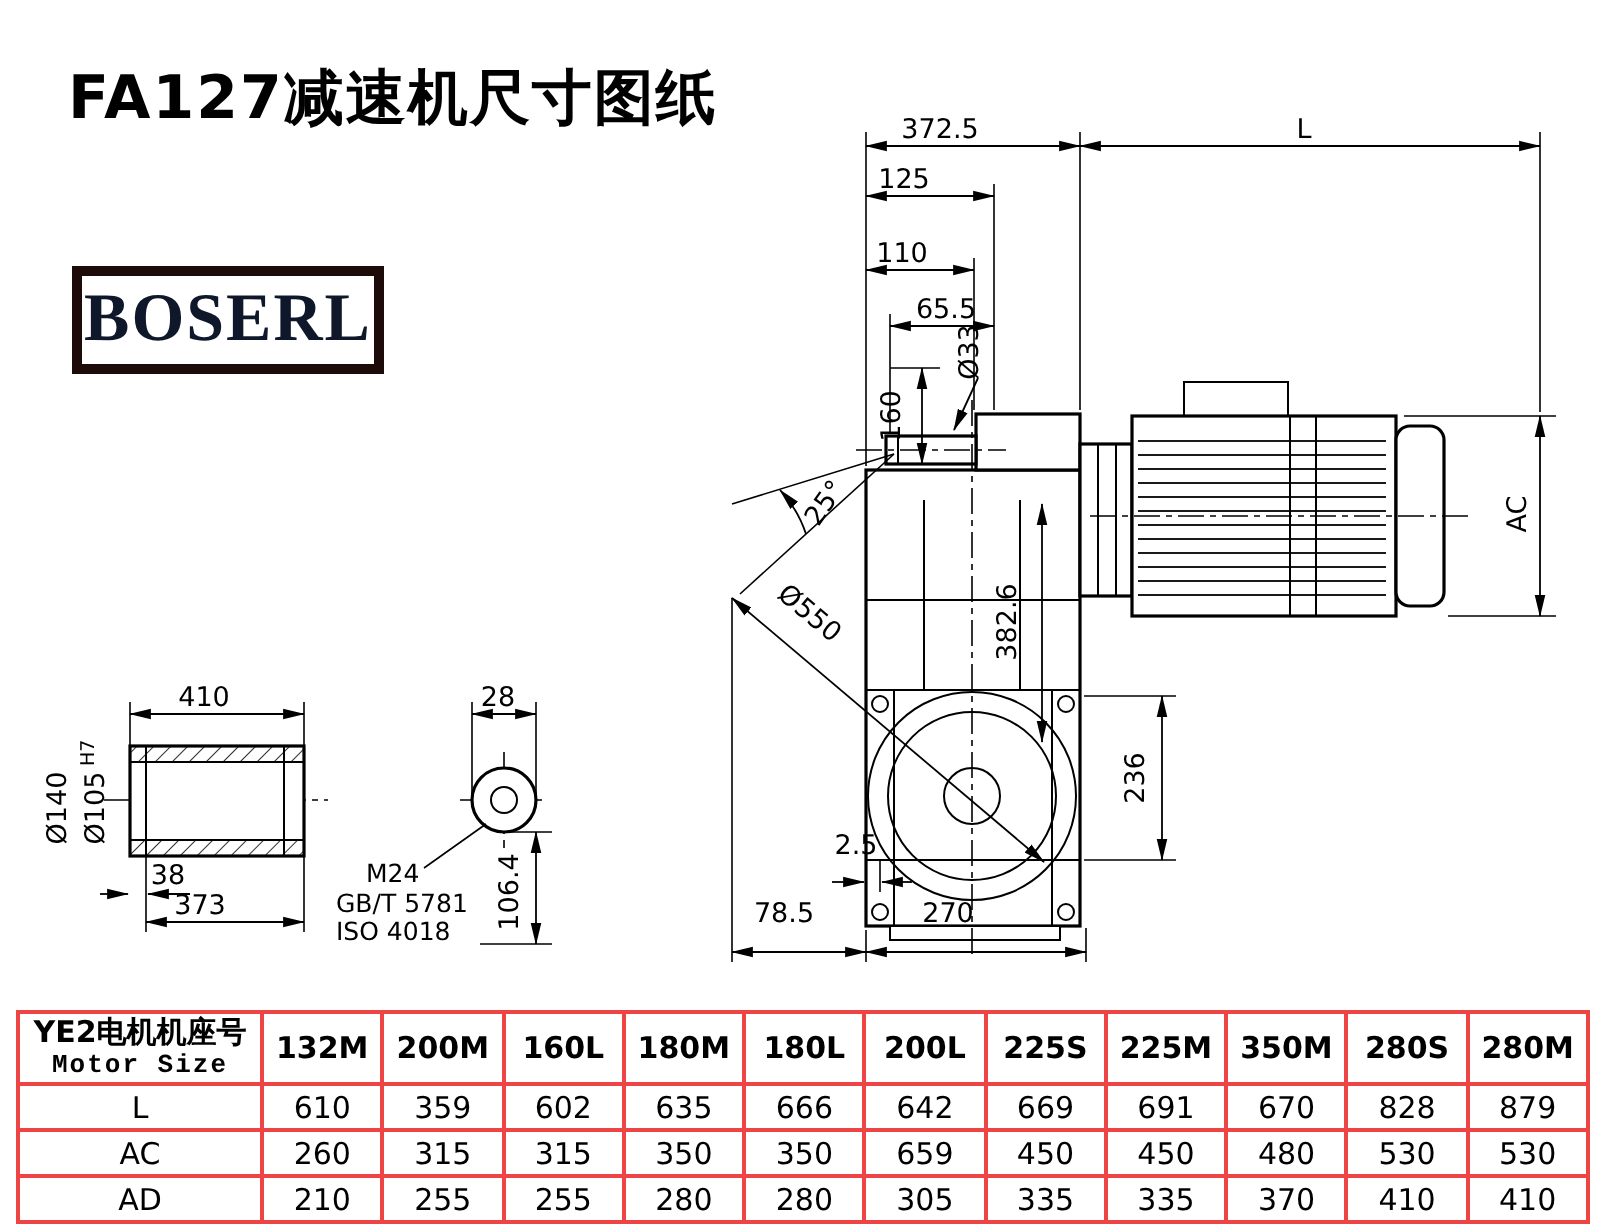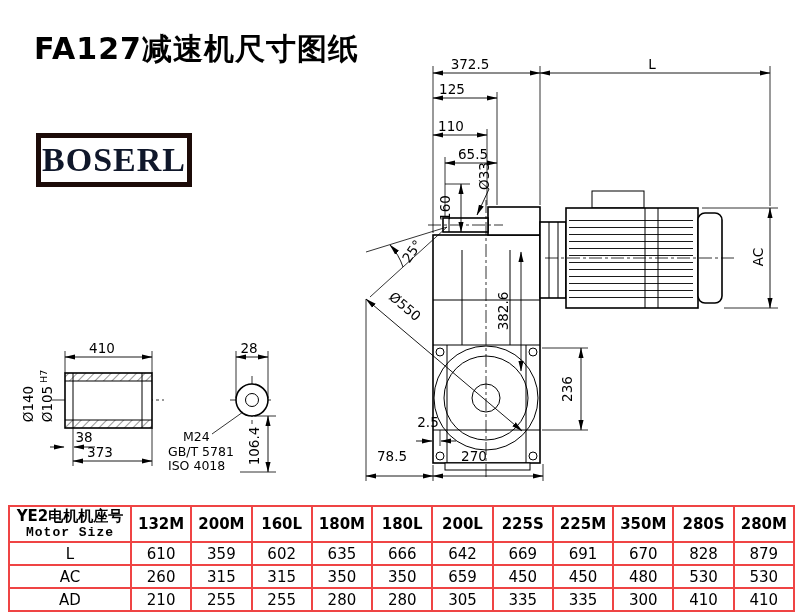--- a/index.html
+++ b/index.html
@@ -284,18 +284,18 @@
       <tr>
         <td>AD</td>
         <td>210</td>
         <td>255</td>
         <td>255</td>
         <td>280</td>
         <td>280</td>
         <td>305</td>
         <td>335</td>
         <td>335</td>
-        <td>300</td>
+        <td>370</td>
         <td>410</td>
         <td>410</td>
       </tr>
     </tbody>
 </table>
 
 </body></html>

